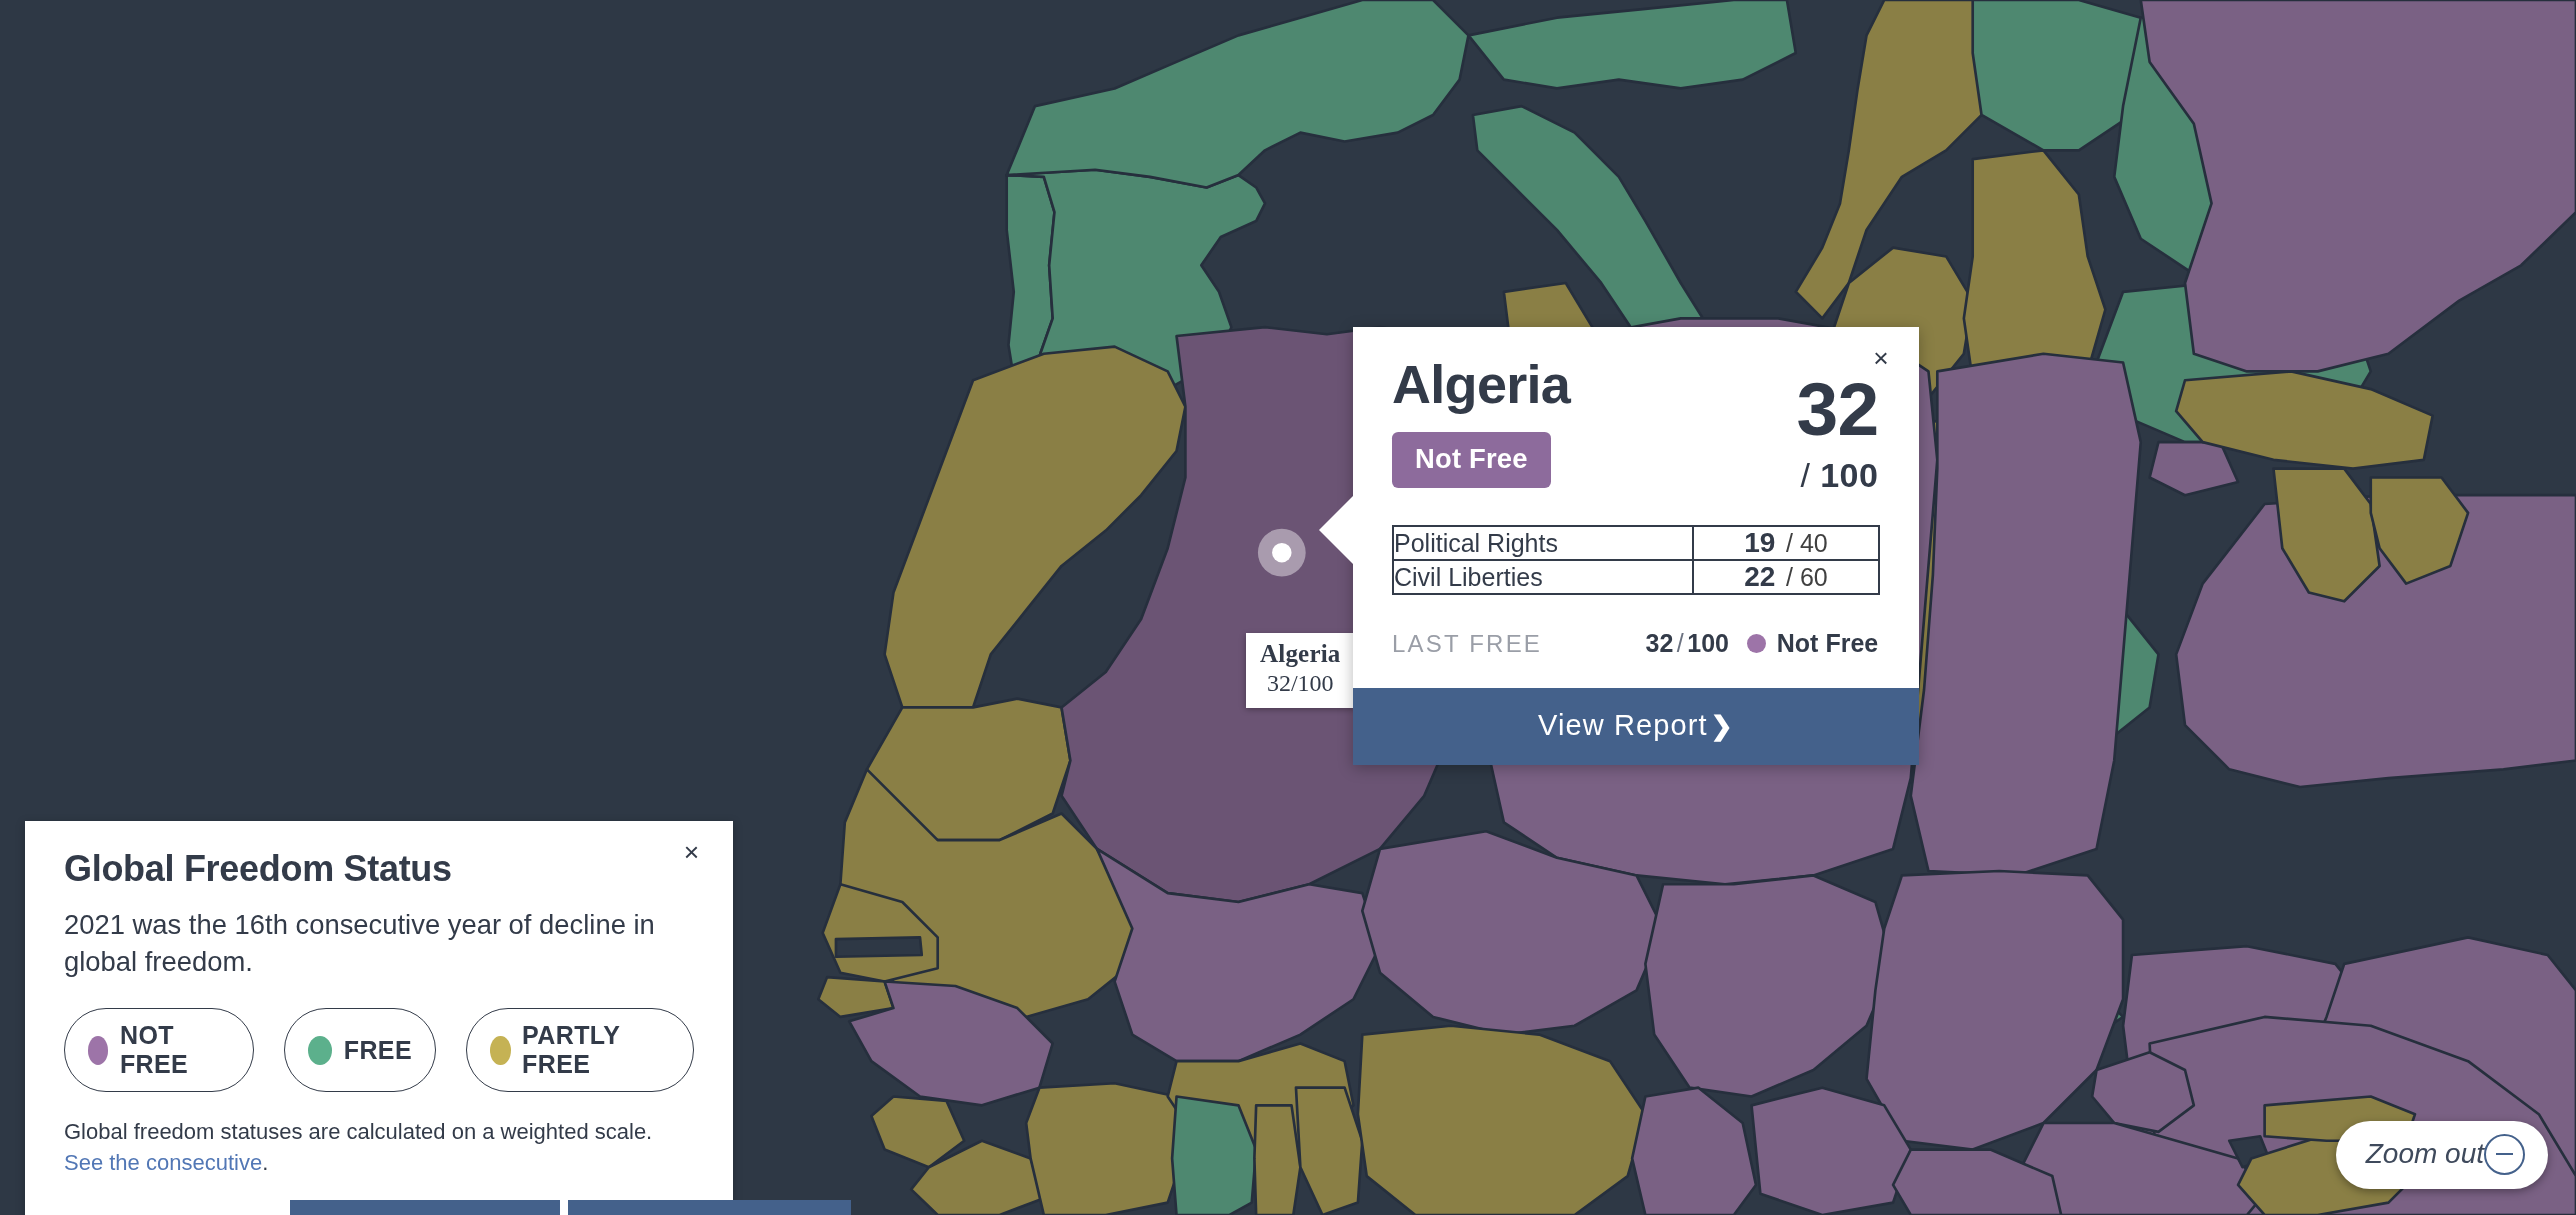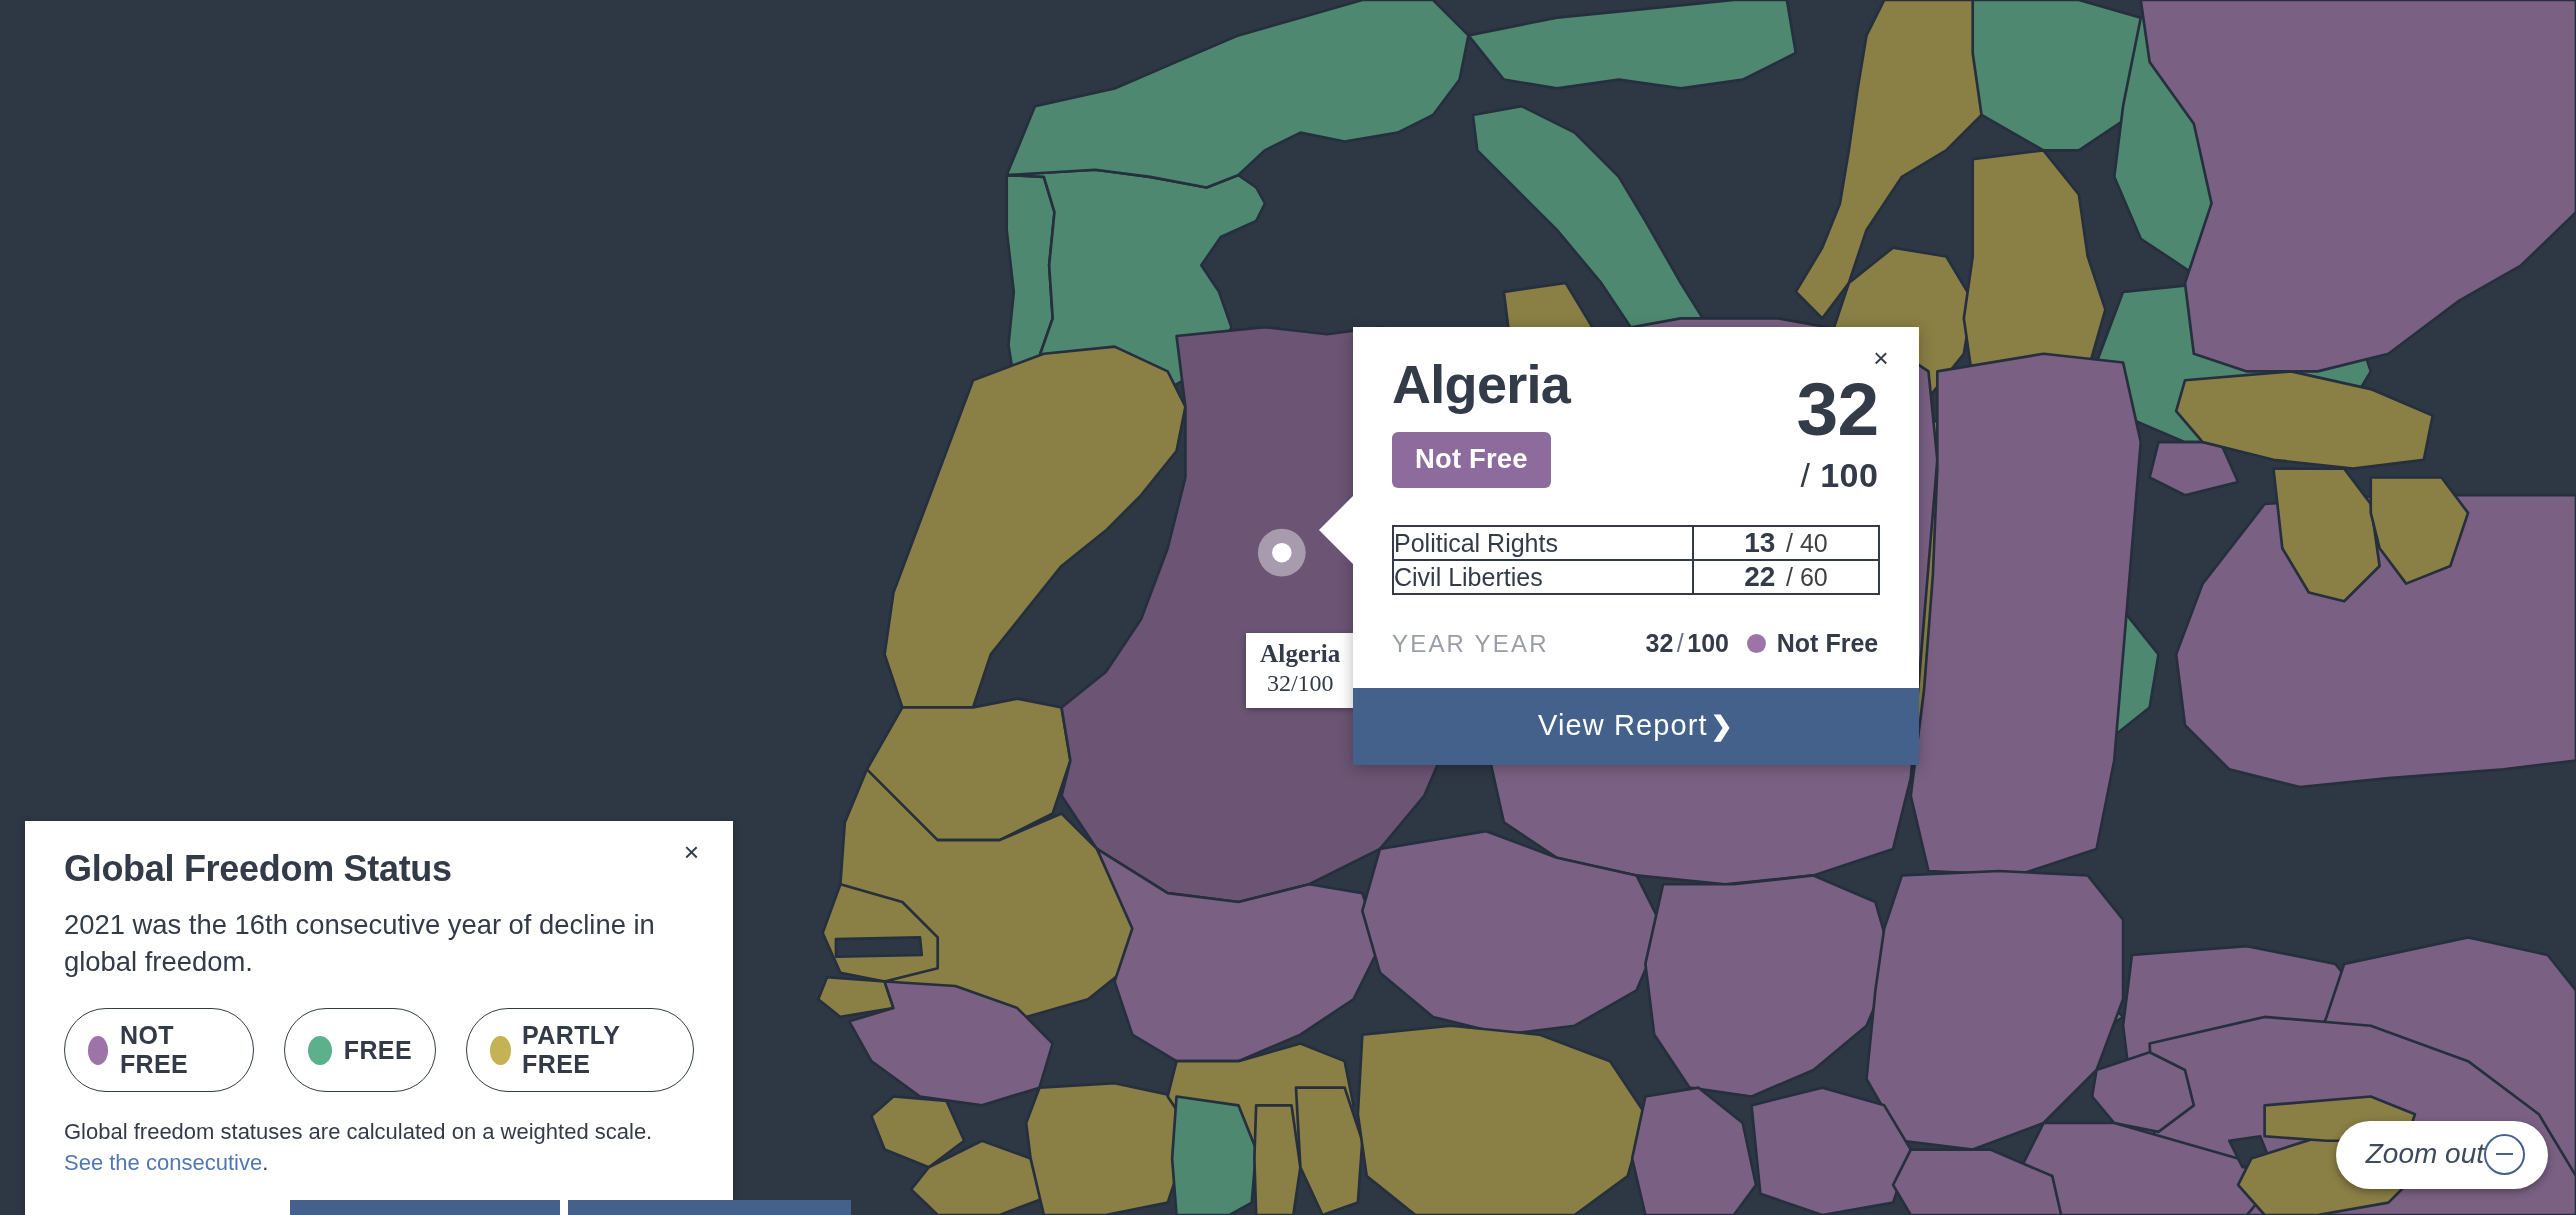--- a/index.html
+++ b/index.html
@@ -279,34 +279,34 @@
             <span>100</span>
           </div>
         </div>
       </div>
 
       <table id="metrics-table">
         <tbody>
             <tr>
           <td class="metric-label">Political Rights</td>
           <td class="metric-score">
-            <span class="mv">13</span><span class="md"><span>/</span> <span>40</span></span>
+            <span class="mv">19</span><span class="md"><span>/</span> <span>40</span></span>
           </td>
         </tr>
         <tr>
           <td class="metric-label">Civil Liberties</td>
           <td class="metric-score">
             <span class="mv">22</span><span class="md"><span>/</span> <span>60</span></span>
           </td>
         </tr>
       </tbody>
         </table>
 
       <div id="last-year-row">
-        <div id="last-year-label">YEAR YEAR</div>
+        <div id="last-year-label">LAST FREE</div>
         <div id="last-year-right">
           <div id="last-year-score">
             <span class="lv">32</span><span class="lsl">/</span><span class="ld">100</span>
           </div>
           <div id="last-year-status">
             <span id="ly-dot"></span>
             <span id="ly-text">Not Free</span>
           </div>
         </div>
       </div>

